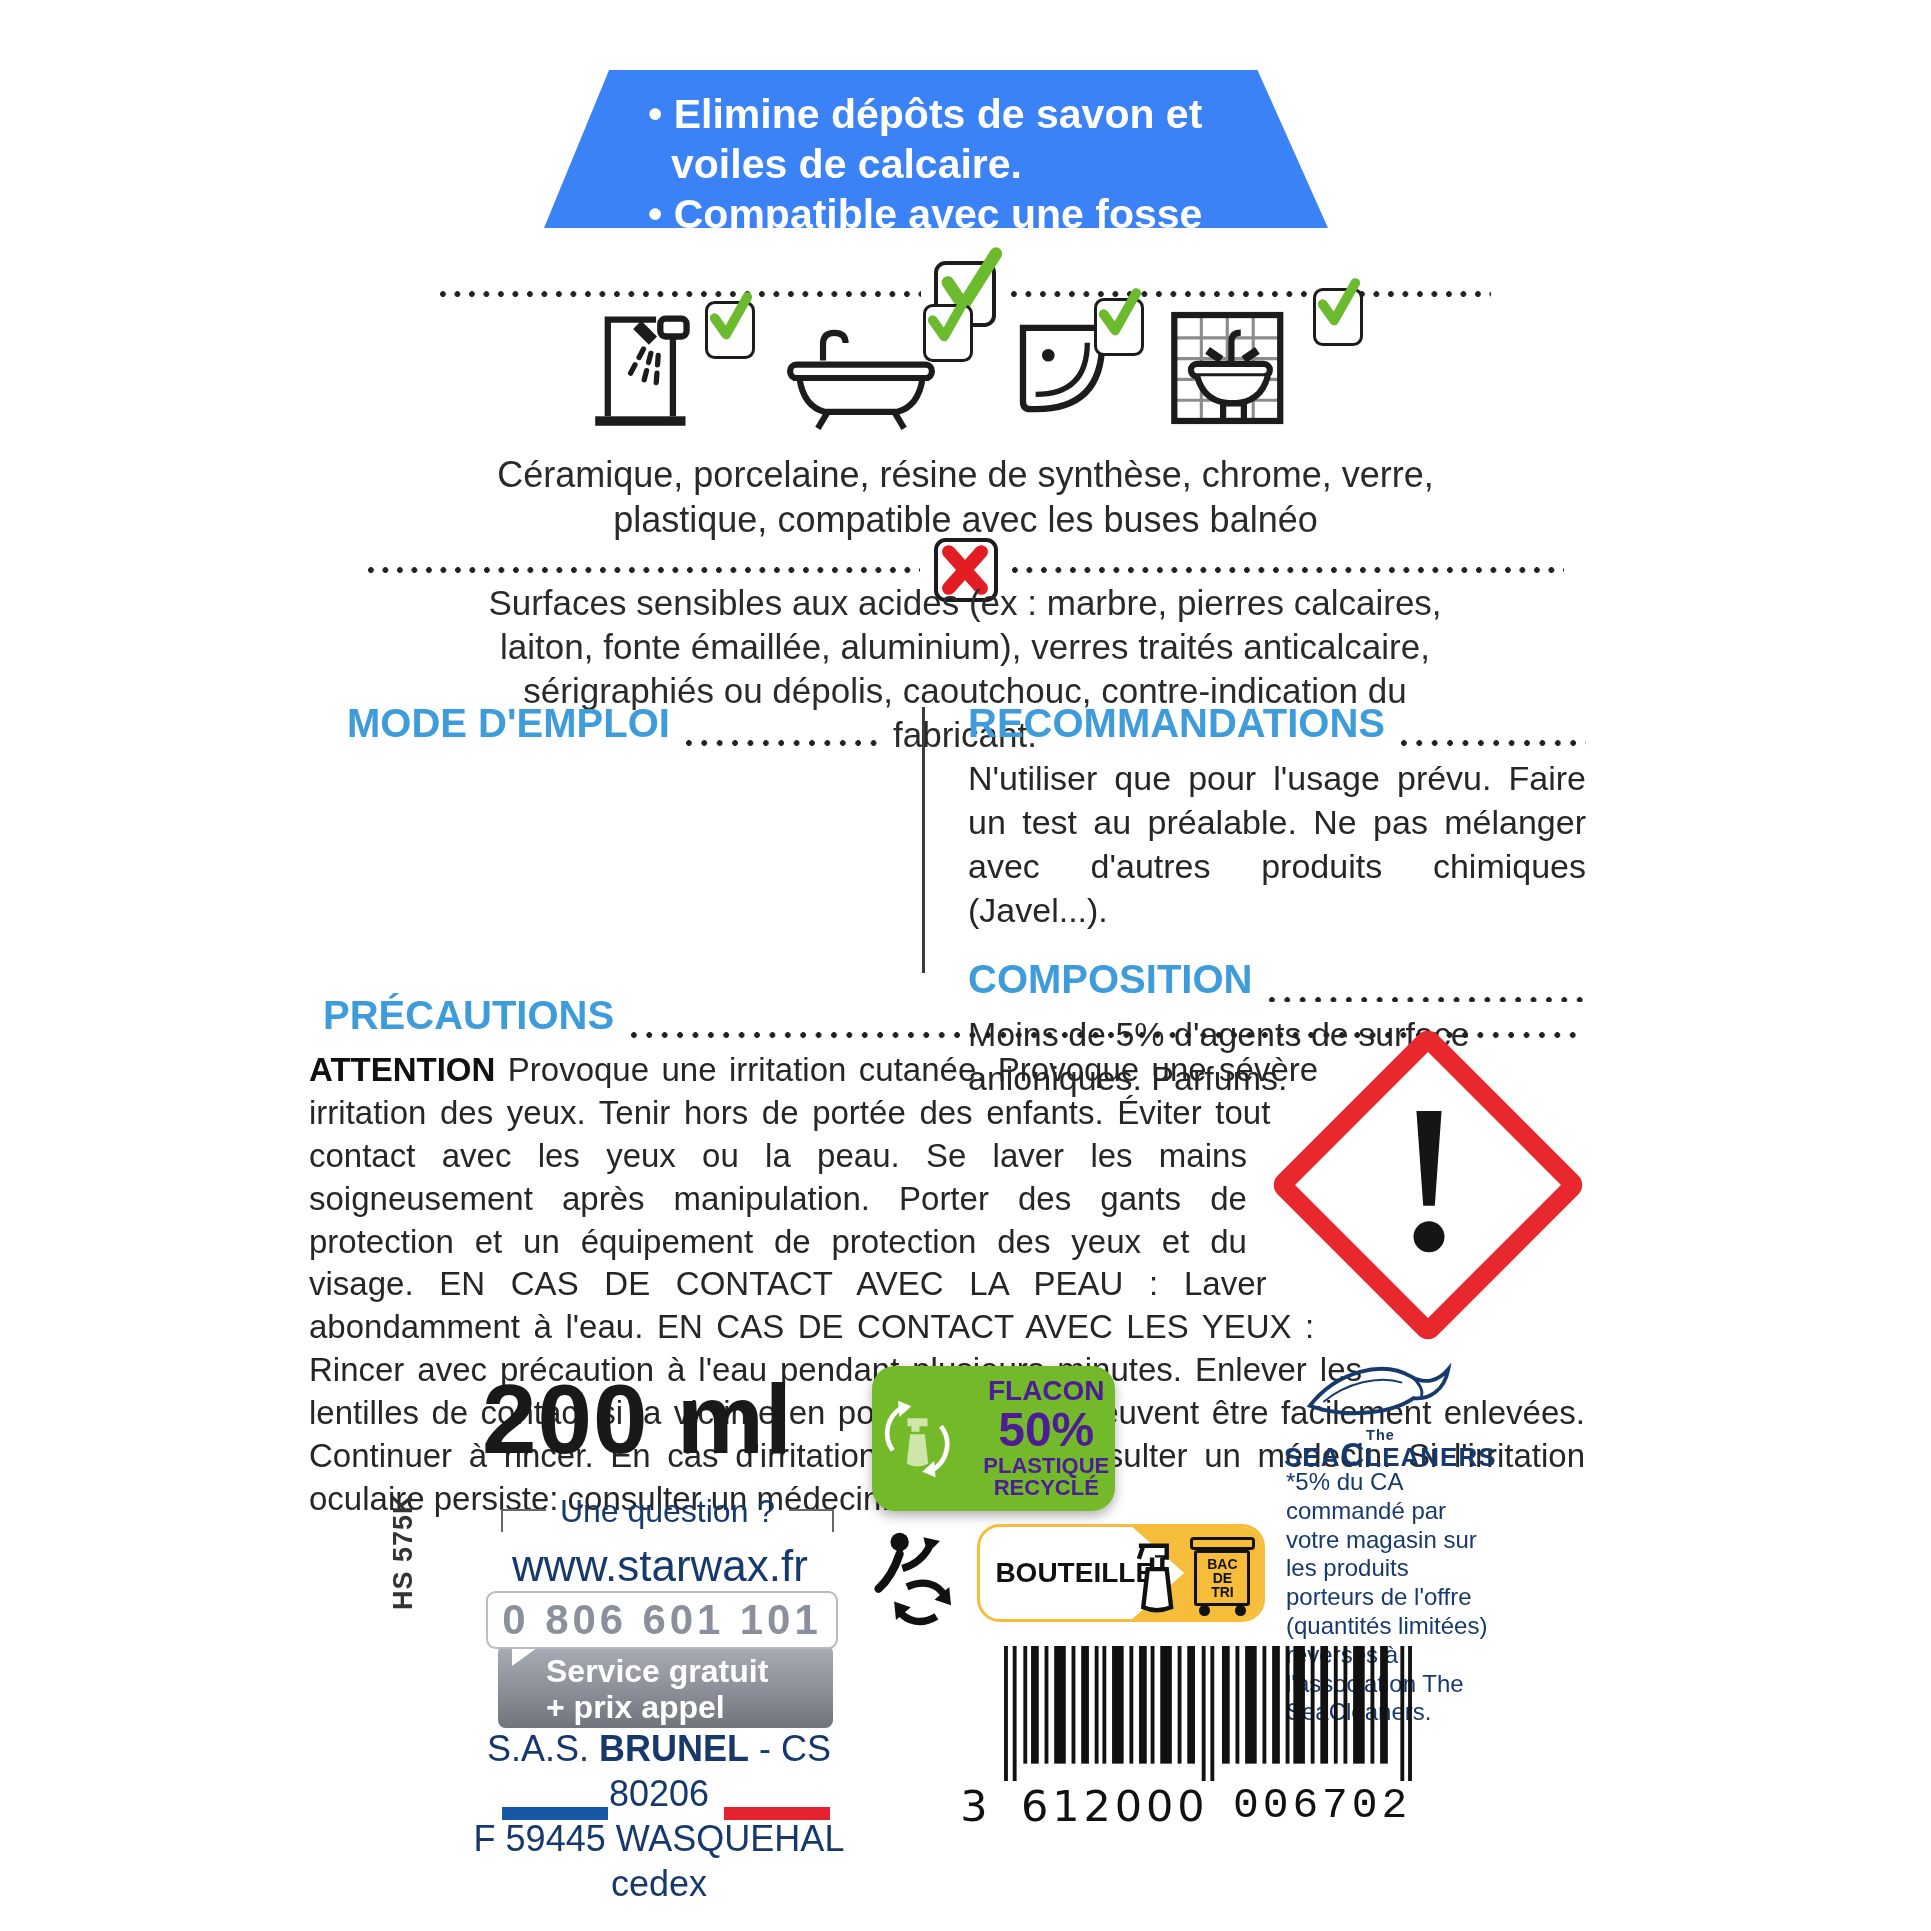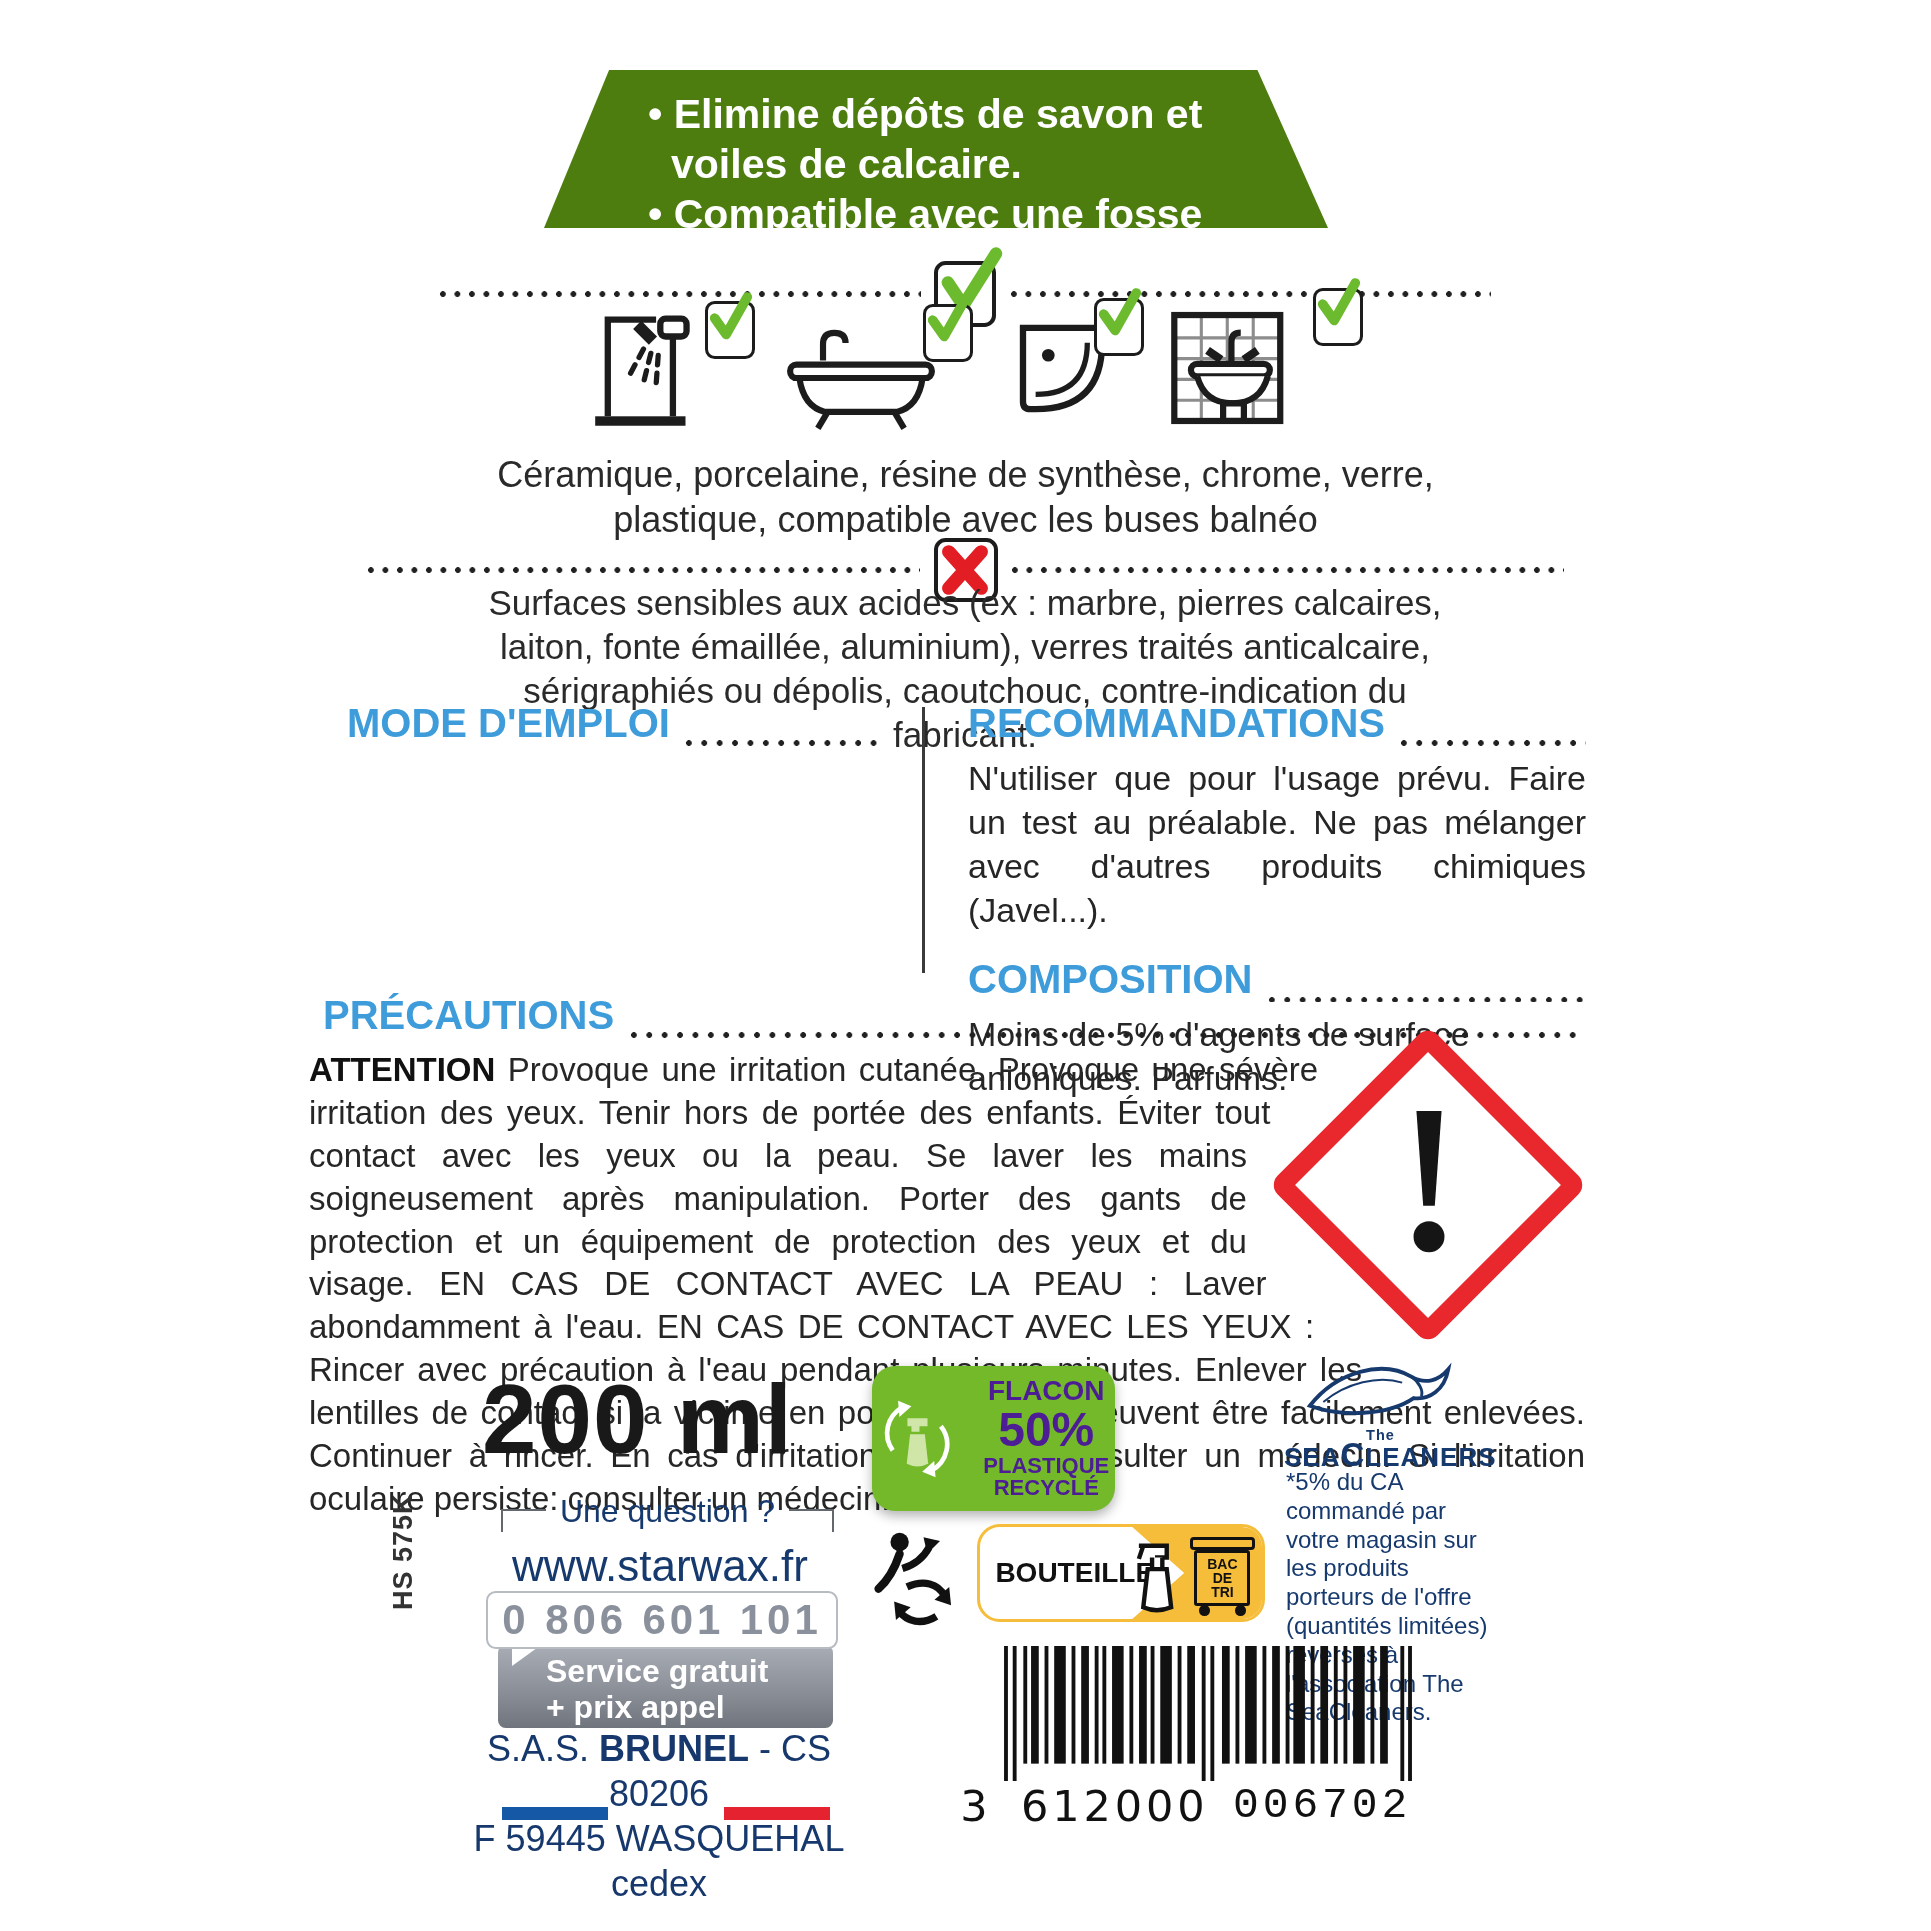--- a/index.html
+++ b/index.html
@@ -1,20 +1,20 @@
 <!DOCTYPE html>
 <html><head>
 <meta charset="utf-8">
 <style>
   html,body{margin:0;padding:0;background:#fff;}
   #label{position:relative;width:1931px;height:1931px;background:#fff;overflow:hidden;
          font-family:"Liberation Sans","DejaVu Sans",sans-serif;color:#262626;}
 
   
-  .banner{position:absolute;left:544px;top:70px;width:784px;height:158px;background:#4d7c0f;
+  .banner{position:absolute;left:544px;top:70px;width:784px;height:158px;background:#3b82f6;
           clip-path:polygon(8.3% 0,91% 0,100% 100%,0 100%);
           color:#fff;font-weight:bold;font-size:41px;line-height:1.22;
           padding:19.3px 48px 0 104px;box-sizing:border-box;}
   .banner .b-line{text-indent:-23px;padding-left:23px;}
 
   
   .dots{flex:1;height:7.7px;background-image:radial-gradient(circle at 3.9px 3.9px,#212121 2.5px,transparent 3.1px);
         background-size:14.5px 7.7px;background-repeat:repeat-x;}
   .sep{position:absolute;display:flex;align-items:center;}
   .sep1{left:439px;top:238px;width:1052px;height:112px;}

